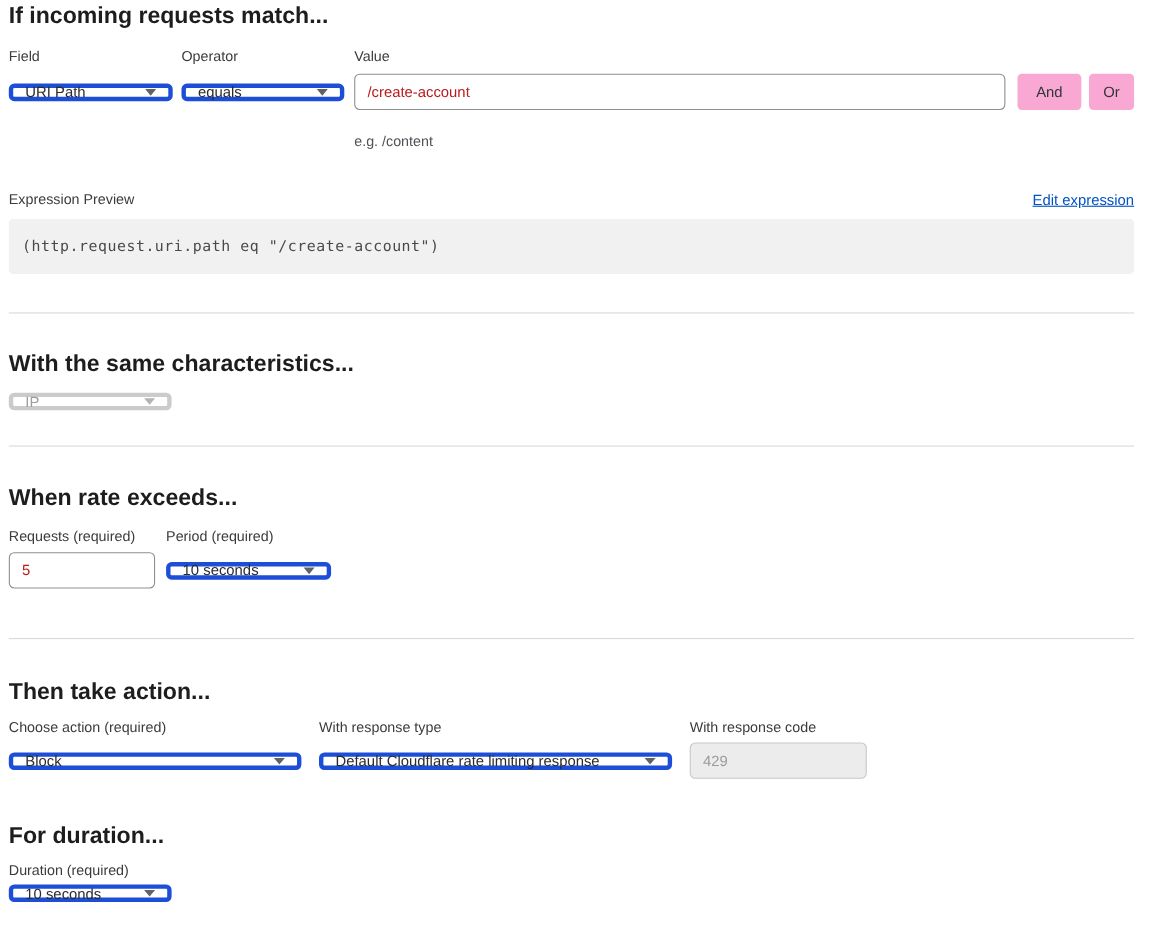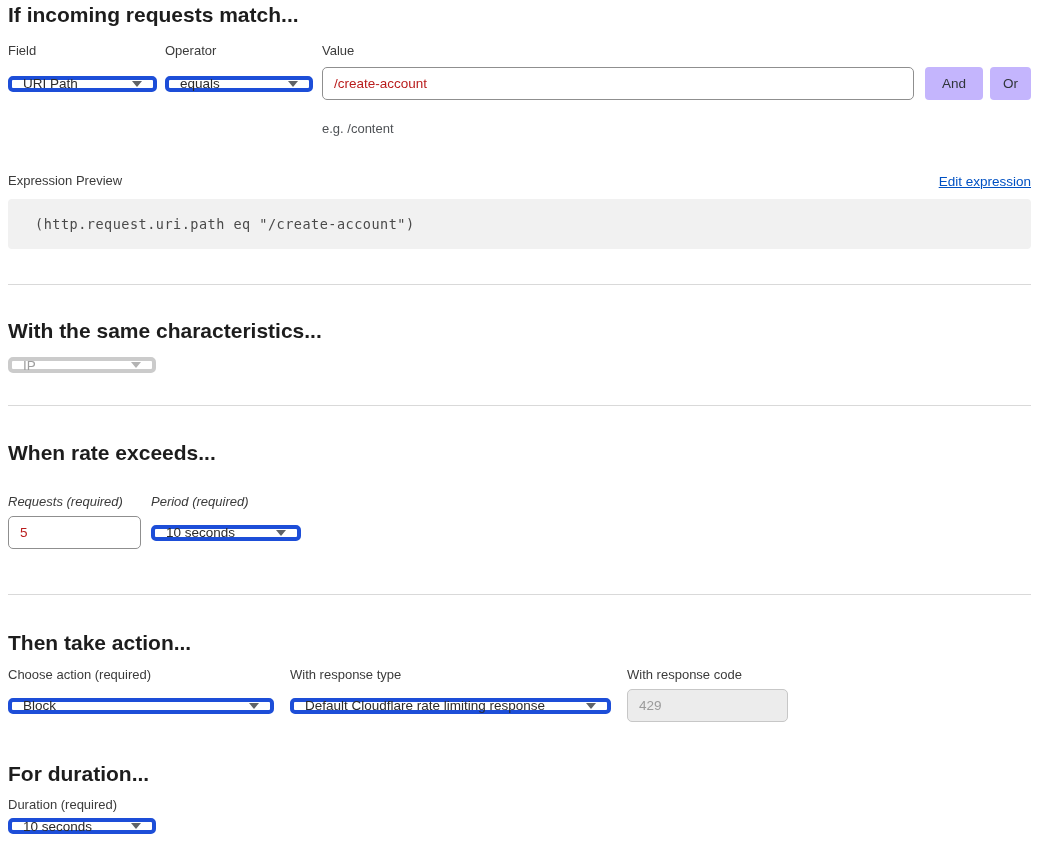--- a/index.html
+++ b/index.html
@@ -70,21 +70,21 @@
   }
   .select.disabled {
     border-color: #cbcbcb;
     color: #9e9e9e;
     cursor: default;
   }
   .select.disabled .caret { border-top-color: #b3b3b3; }
 
   .btn {
     height: 33px;
-    background: #c4b5fd;
+    background: #f9a8d4;
     border: none;
     border-radius: 4px;
     font-family: "Liberation Sans", "DejaVu Sans", sans-serif;
     font-size: 13.5px;
     color: #30353a;
     cursor: pointer;
     display: inline-flex;
     align-items: center;
     justify-content: center;
   }
@@ -104,40 +104,40 @@
     text-decoration: underline;
     cursor: pointer;
   }
 
   .code-box {
     background: #f1f1f1;
     border-radius: 4px;
     height: 50px;
     display: flex;
     align-items: center;
-    padding: 0 27px;
+    padding: 0 12px;
   }
   .code-box code {
     font-family: "DejaVu Sans Mono", "Liberation Mono", monospace;
     font-size: 13.5px;
     color: #4a4a4a;
     letter-spacing: 0.5px;
   }
 
   
   #match-labels   { margin-top: 19px; }
   #match-controls { margin-top: 8px; }
   #preview-header { margin-top: 37px; display: flex; justify-content: space-between; align-items: flex-end; }
   #preview-code   { margin-top: 10px; }
   #divider-1      { margin-top: 35px; }
   #characteristics-heading { margin-top: 37px; }
   #characteristics-select  { margin-top: 17px; width: 148px; }
   #divider-2      { margin-top: 32px; }
   #rate-heading   { margin-top: 38px; }
-  #rate-labels    { margin-top: 32px; font-style: italic; }
+  #rate-labels    { margin-top: 18px; }
   #rate-controls  { margin-top: 6px; }
   #divider-3      { margin-top: 45px; }
   #action-heading { margin-top: 39px; }
   #action-labels  { margin-top: 15px; }
   #action-controls{ margin-top: 6px; }
   #duration-heading { margin-top: 43px; }
   #duration-label   { margin-top: 14px; }
   #duration-select  { margin-top: 5px; width: 148px; }
 
   

